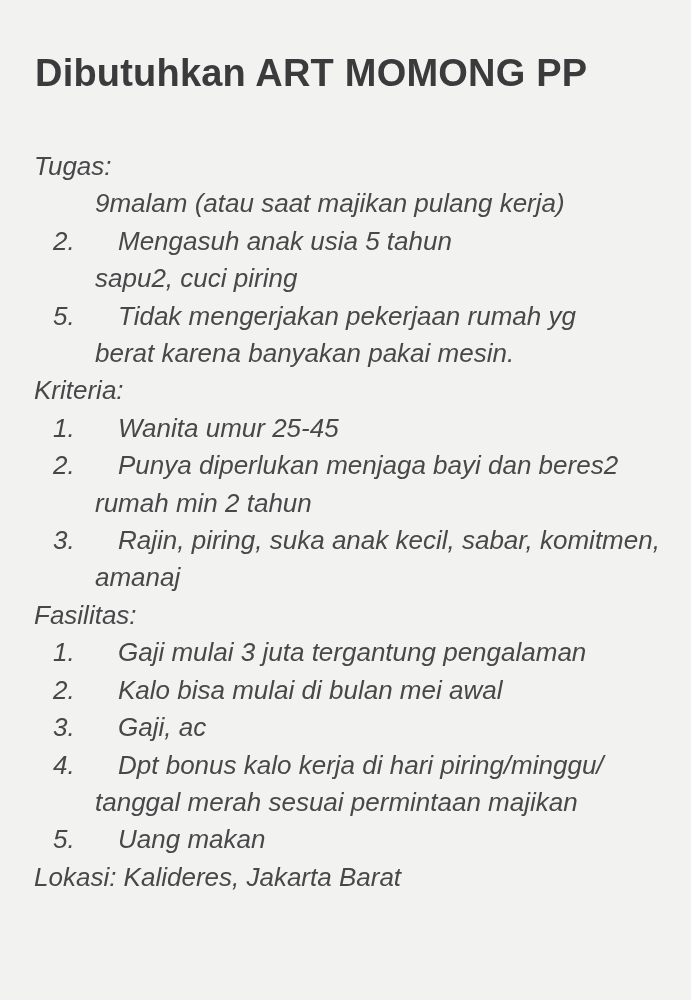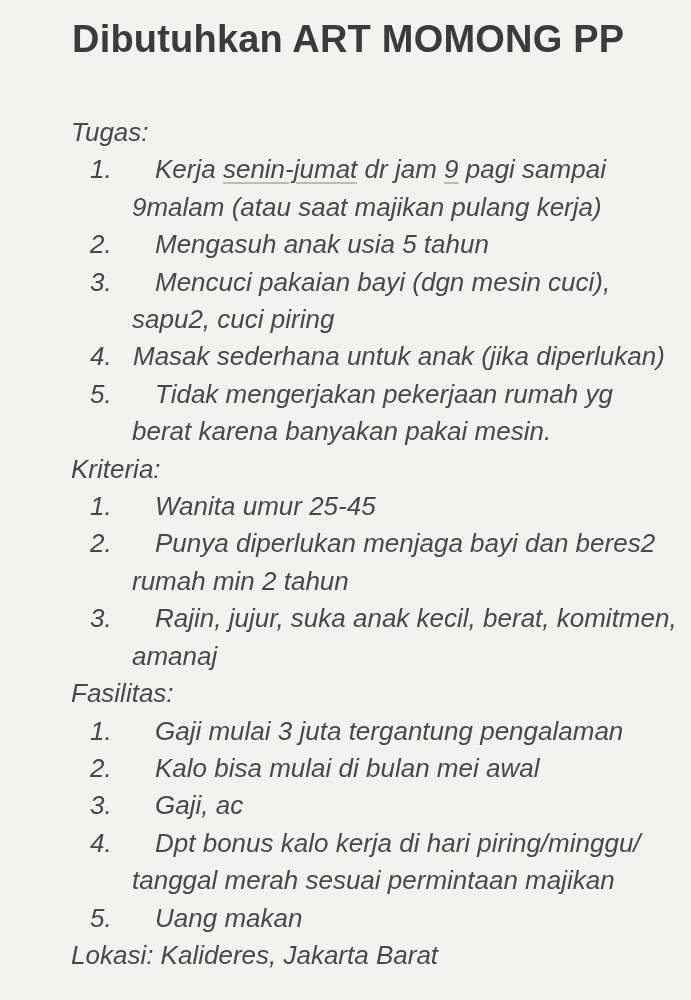--- a/index.html
+++ b/index.html
@@ -9,21 +9,21 @@
     --underline:#bcbcb8;
   }
   html,body{margin:0;padding:0;}
   body{
     width:691px;height:1000px;
     background:var(--bg);
     color:var(--text);
     font-family:"Liberation Sans", sans-serif;
     overflow:hidden;
   }
-  .page{padding:18px 24px 0 71px;}
+  .page{padding:18px 24px 0 34px;margin-top:34px;}
   .title{
     font-size:38px;line-height:42px;font-weight:700;
     color:var(--title);
     margin:0 0 54px 1px;
     letter-spacing:0.2px;
     white-space:nowrap;
   }
   .doc{font-size:26px;line-height:37.4px;}
   .line{white-space:nowrap;font-style:italic;}
   .line.heading{margin-left:0;}
@@ -39,33 +39,30 @@
     text-underline-offset:4px;
   }
 </style>
 </head>
 <body>
 
 <div class="page">
   <h1 class="title">Dibutuhkan ART MOMONG PP</h1>
   <div class="doc" id="doc">
       <div class="line heading">Tugas:</div>
-      <div class="line first"><span class="num wide">1.</span><span>Kerja </span><span class="u">senin-jumat</span><span> dr jam </span><span class="u">9</span><span> pagi sampai</span></div>
       <div class="line cont"><span>9malam (atau saat majikan pulang kerja)</span></div>
       <div class="line first"><span class="num wide">2.</span><span>Mengasuh anak usia 5 tahun</span></div>
-      <div class="line first"><span class="num wide">3.</span><span>Mencuci pakaian bayi (dgn mesin cuci),</span></div>
       <div class="line cont"><span>sapu2, cuci piring</span></div>
-      <div class="line first"><span class="num narrow">4.</span><span>Masak sederhana untuk anak (jika diperlukan)</span></div>
       <div class="line first"><span class="num wide">5.</span><span>Tidak mengerjakan pekerjaan rumah yg</span></div>
       <div class="line cont"><span>berat karena banyakan pakai mesin.</span></div>
       <div class="line heading">Kriteria:</div>
       <div class="line first"><span class="num wide">1.</span><span>Wanita umur 25-45</span></div>
       <div class="line first"><span class="num wide">2.</span><span>Punya diperlukan menjaga bayi dan beres2</span></div>
       <div class="line cont"><span>rumah min 2 tahun</span></div>
-      <div class="line first"><span class="num wide">3.</span><span>Rajin, jujur, suka anak kecil, berat, komitmen,</span></div>
+      <div class="line first"><span class="num wide">3.</span><span>Rajin, piring, suka anak kecil, sabar, komitmen,</span></div>
       <div class="line cont"><span>amanaj</span></div>
       <div class="line heading">Fasilitas:</div>
       <div class="line first"><span class="num wide">1.</span><span>Gaji mulai 3 juta tergantung pengalaman</span></div>
       <div class="line first"><span class="num wide">2.</span><span>Kalo bisa mulai di bulan mei awal</span></div>
       <div class="line first"><span class="num wide">3.</span><span>Gaji, ac</span></div>
       <div class="line first"><span class="num wide">4.</span><span>Dpt bonus kalo kerja di hari piring/minggu/</span></div>
       <div class="line cont"><span>tanggal merah sesuai permintaan majikan</span></div>
       <div class="line first"><span class="num wide">5.</span><span>Uang makan</span></div>
       <div class="line heading">Lokasi: Kalideres, Jakarta Barat</div>
     </div>

